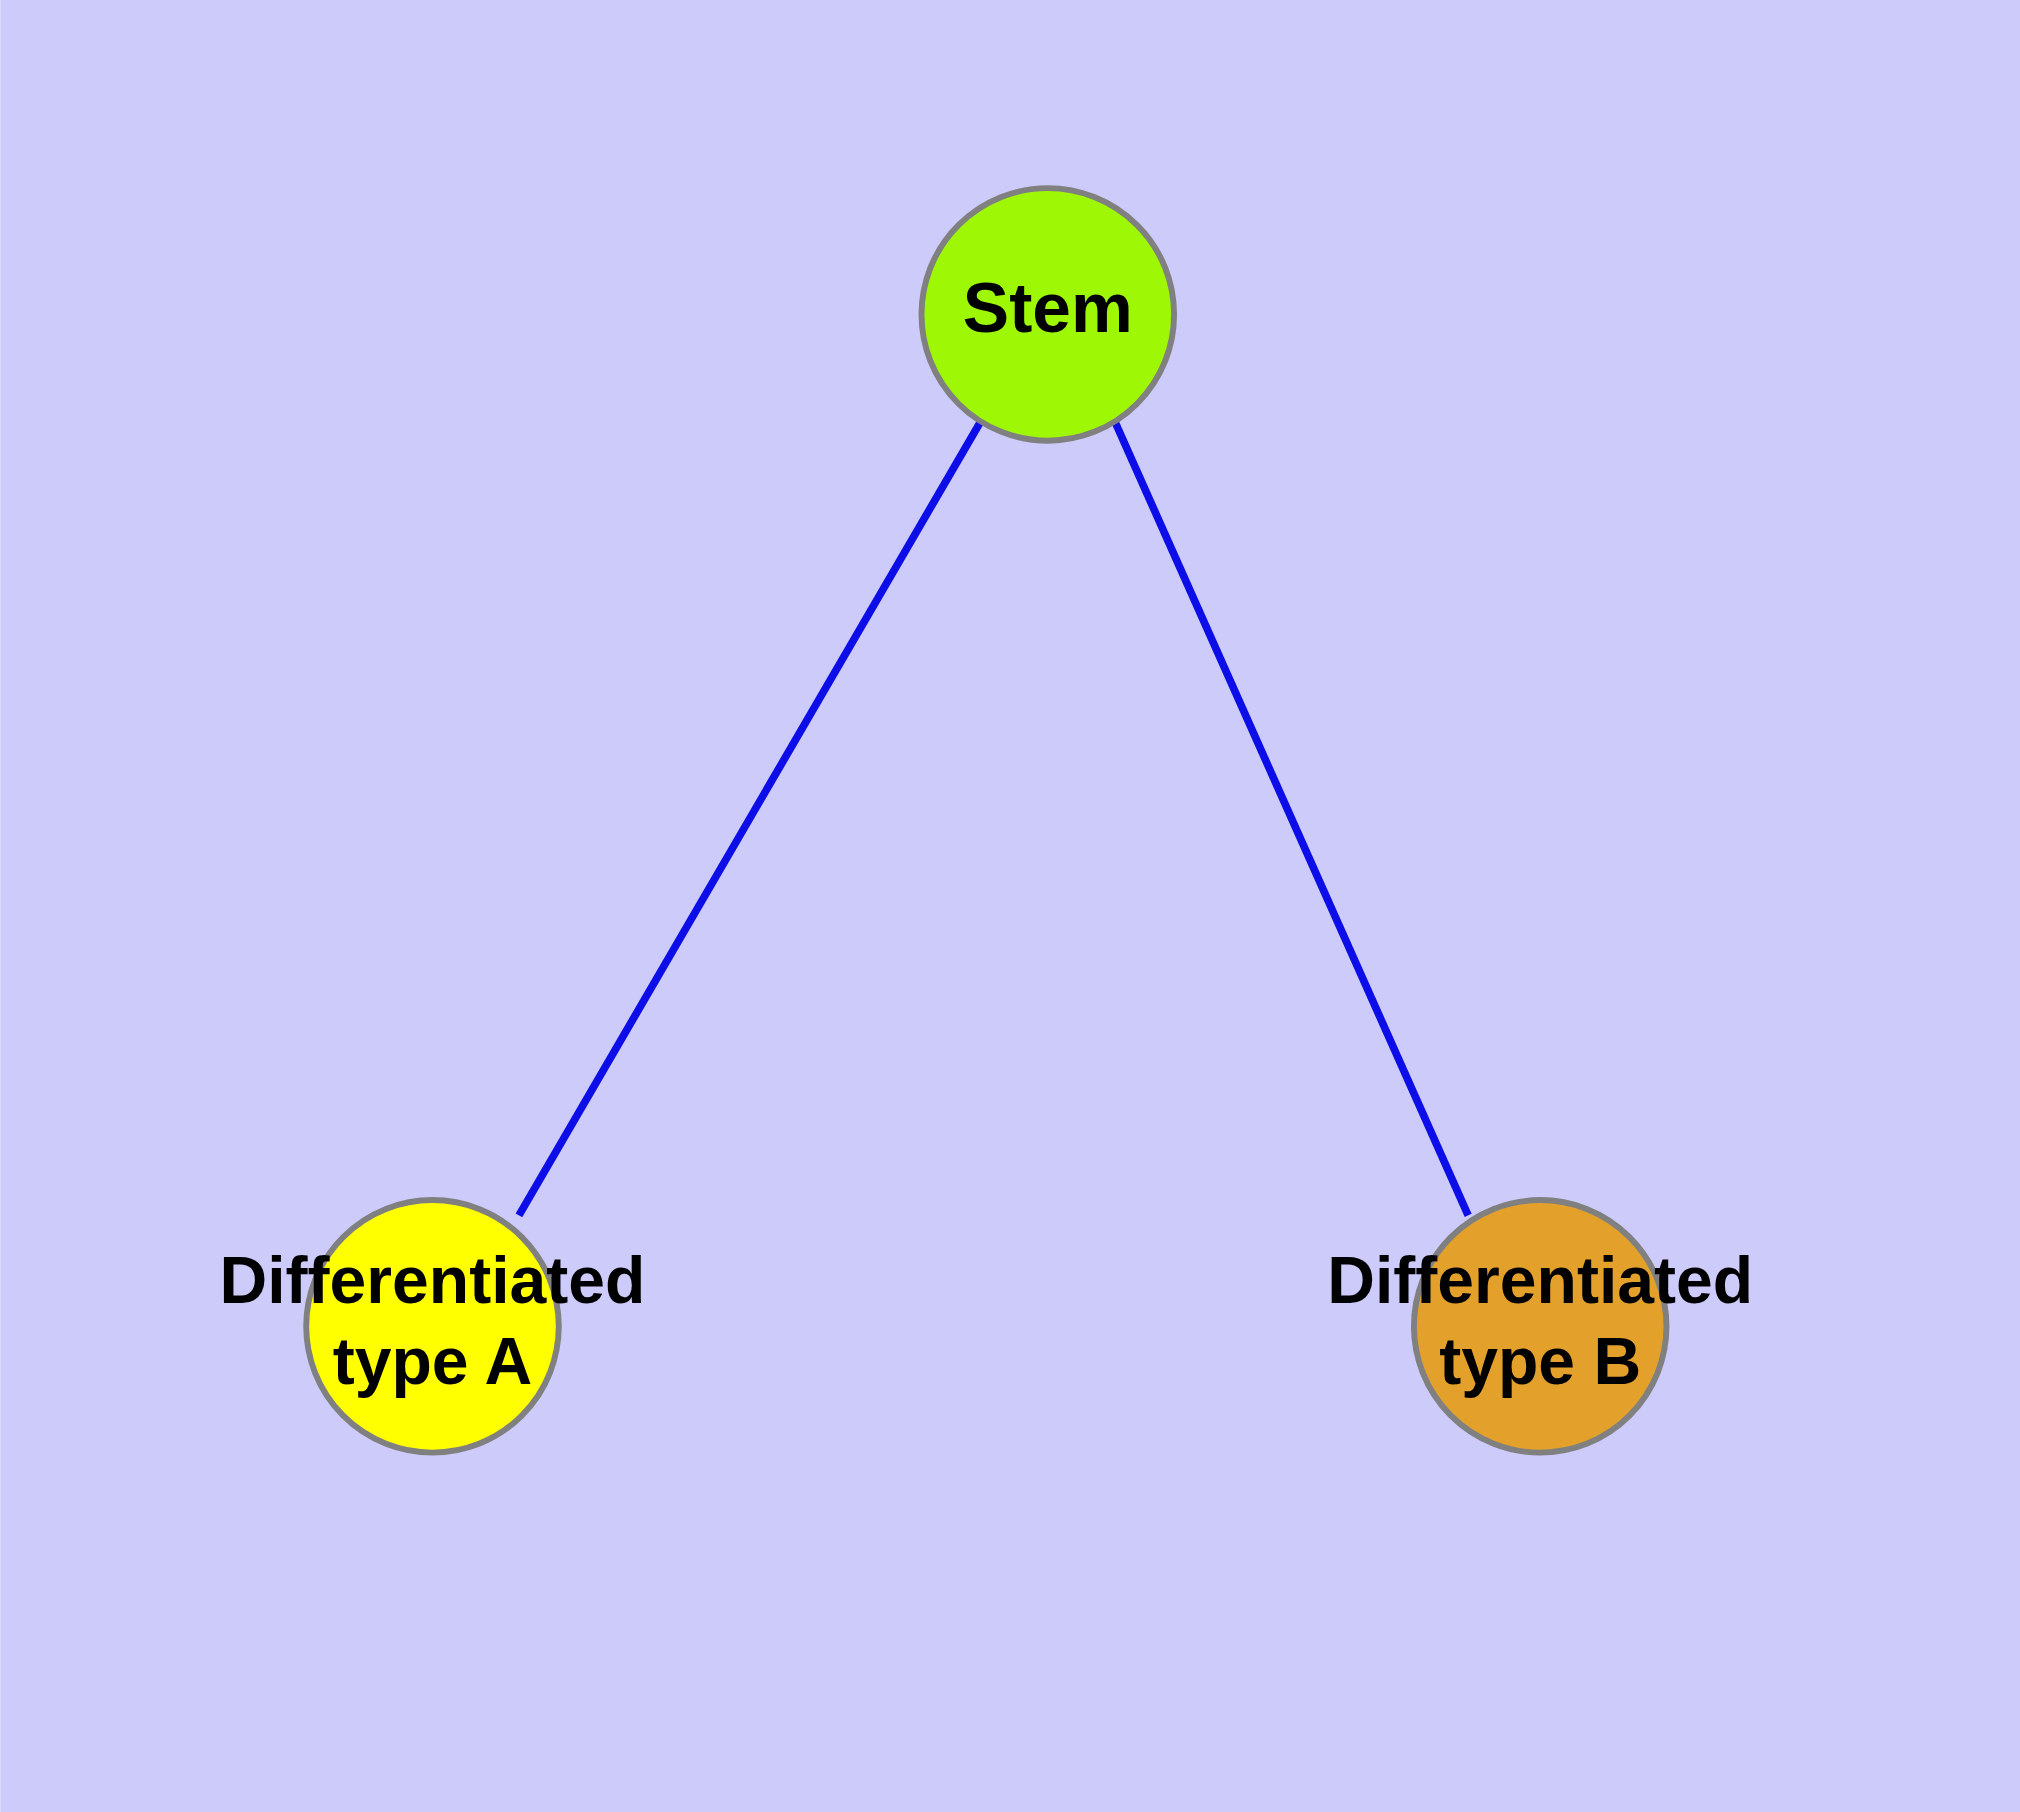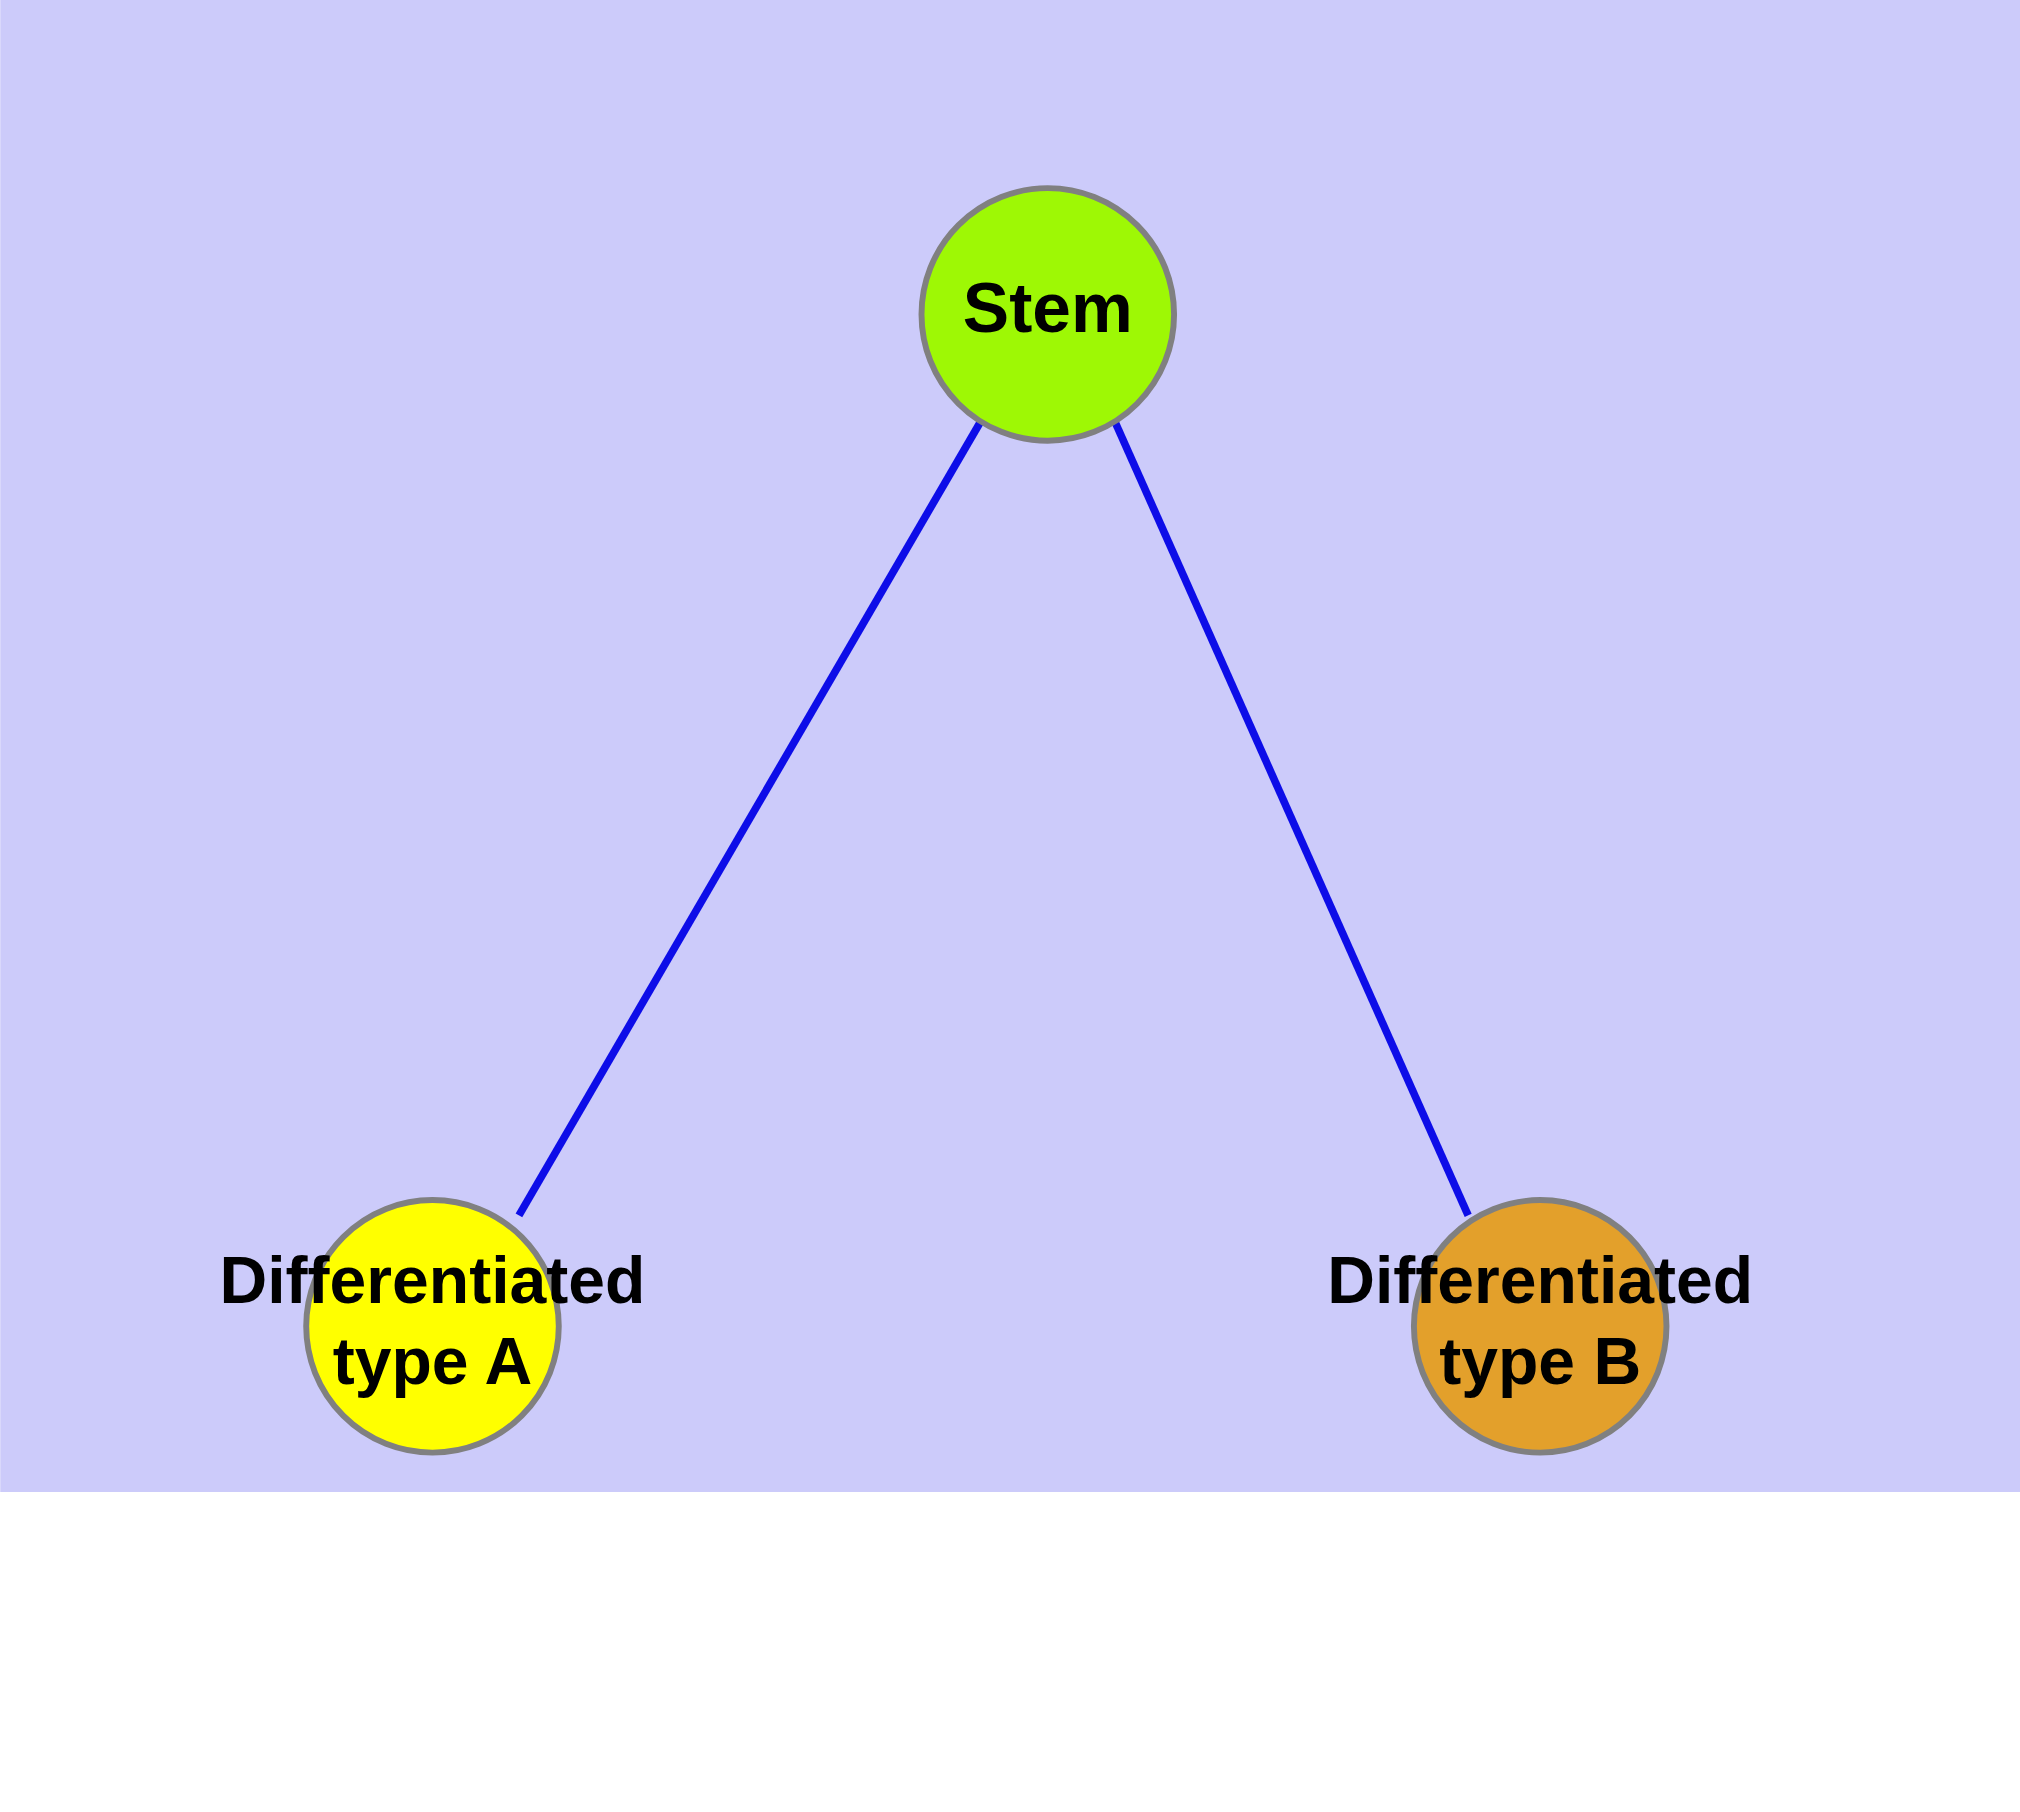--- a/index.html
+++ b/index.html
@@ -27,21 +27,21 @@
     font-family: "Liberation Sans", sans-serif;
     font-weight: bold;
     fill: #000000;
     text-anchor: middle;
     dominant-baseline: middle;
   }
 </style>
 </head>
 <body>
 
-<div id="canvas" style="width: 2021px; height: 1492px;">
+<div id="canvas" style="width: 2021px; height: 1812px;">
   <svg id="graph-svg" viewBox="0 0 2384 2138" xmlns="http://www.w3.org/2000/svg" style="width: 2021px; height: 1812px;">
     <rect id="bg-rect" x="0" y="0" width="2384" height="2138" fill="#CCCBFA"></rect>
     <g id="edges-layer">
         <line x1="1157" y1="497" x2="612" y2="1434" stroke="#0D0DE8" stroke-width="9" stroke-linecap="butt"></line>
         <line x1="1315" y1="497" x2="1732" y2="1434" stroke="#0D0DE8" stroke-width="9" stroke-linecap="butt"></line>
       </g>
     <g id="nodes-layer">
         <g>
           <circle cx="1236" cy="371" r="149" fill="#9EF805" stroke="#808080" stroke-width="7"></circle>
           <text class="node-label" x="1236" y="371" font-size="82" fill="#000000"><tspan x="1236">Stem</tspan></text>

